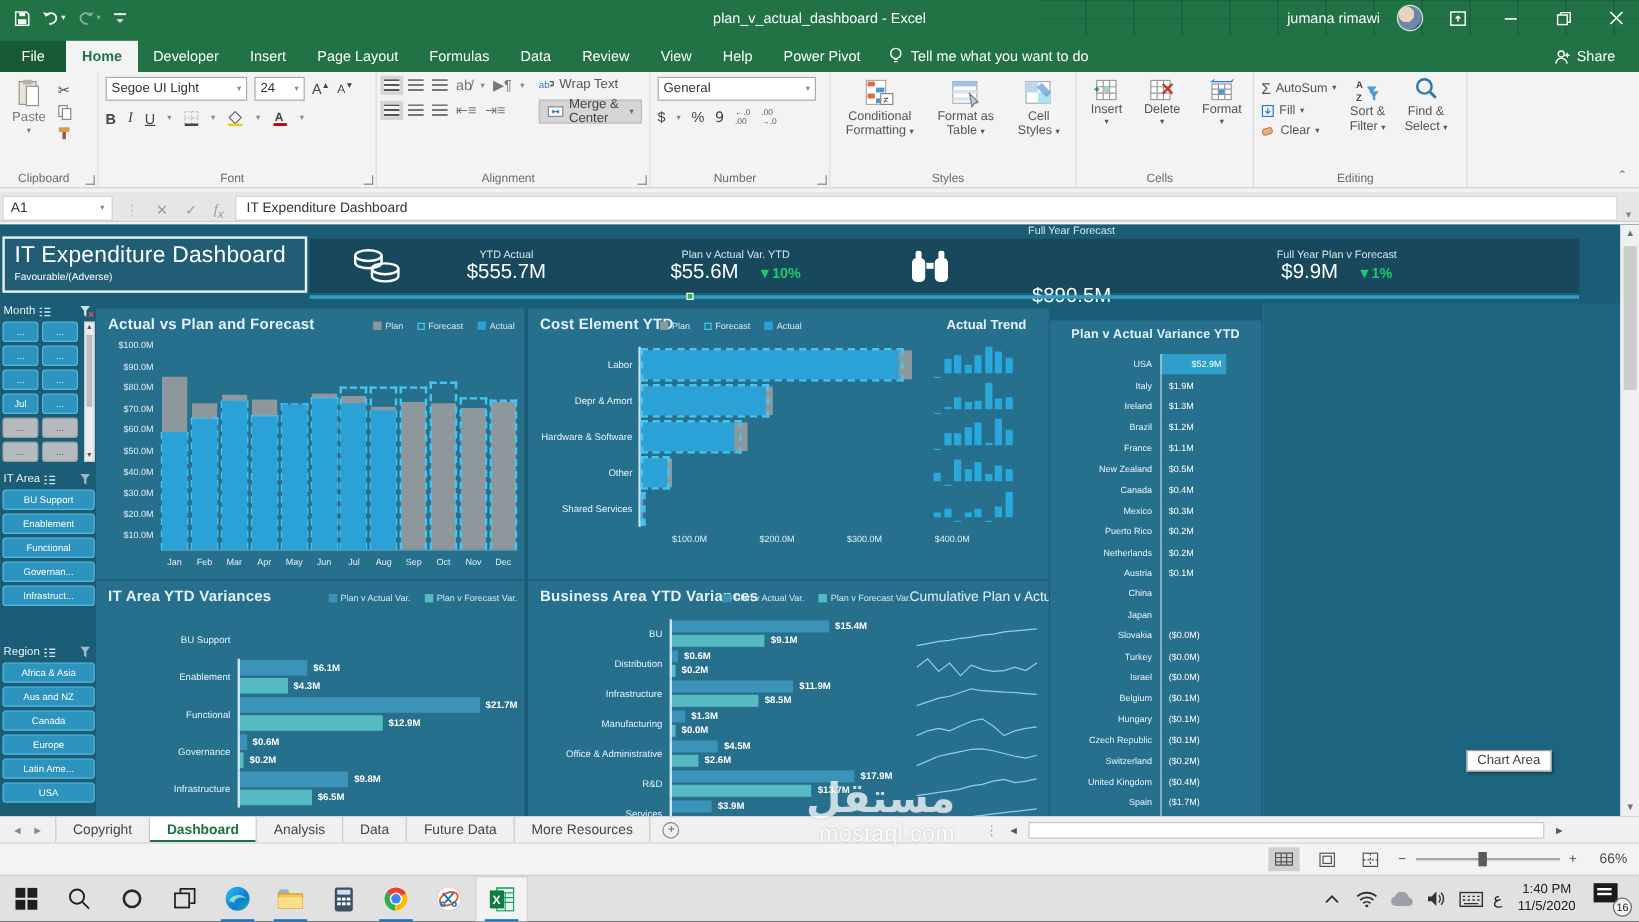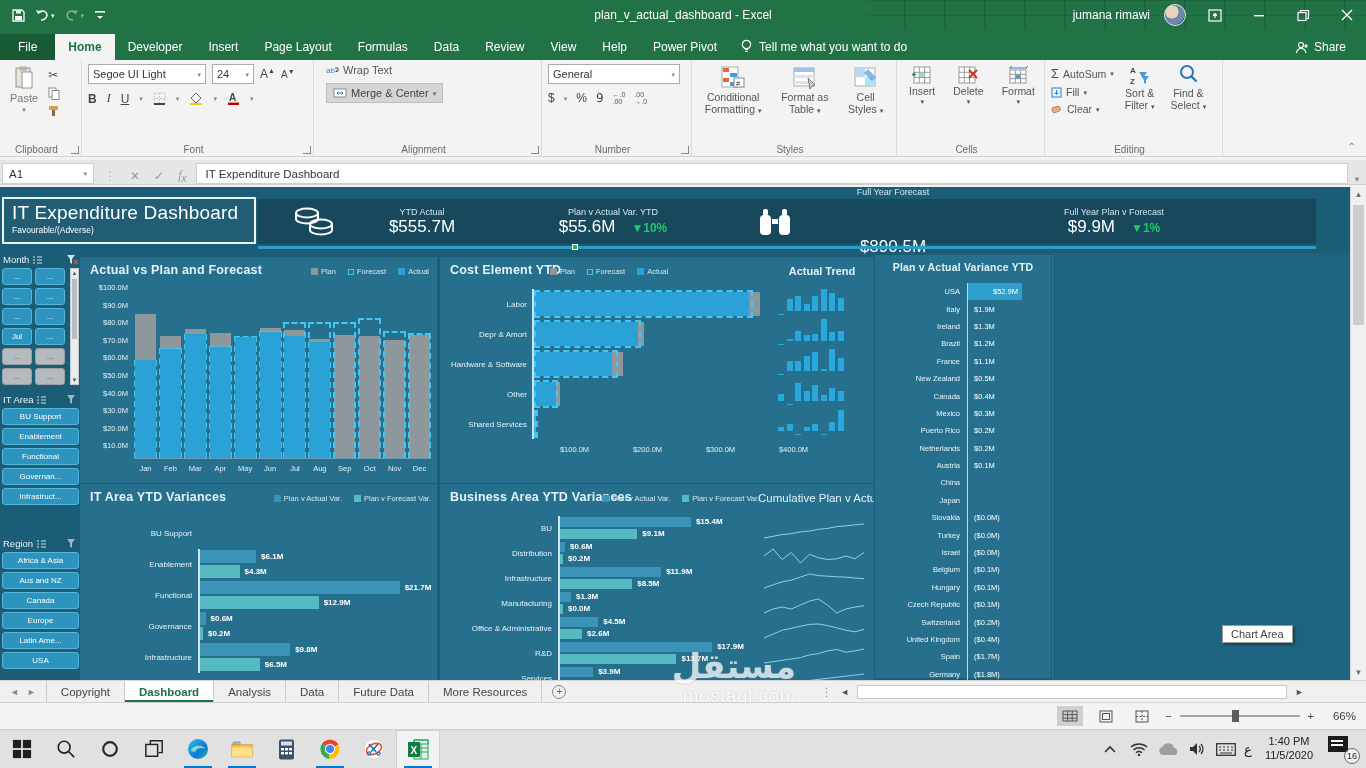--- a/index.html
+++ b/index.html
@@ -360,20 +360,38 @@
               </svg>
             </span>
             <span class="caret" style="color:#888;">▾</span>
         </div>
       </div>
       <div class="grp-label">Font</div>
       <span class="launch"></span>
     </div>
 
     <div class="grp" style="width:228px;">
+      <div class="fcol">
+        <div class="fr" style="gap:7px;">
+          <span class="li sel"></span>
+          <span class="li"></span>
+          <span class="li"></span>
+          <span class="glyph" style="color:#777;">ab̸</span>
+            <span class="caret" style="color:#888;">▾</span>
+          <span class="glyph" style="color:#777;">▶¶</span>
+            <span class="caret" style="color:#888;">▾</span>
+        </div>
+        <div class="fr" style="gap:7px;">
+          <span class="li sel"></span>
+          <span class="li"></span>
+          <span class="li"></span>
+          <span class="glyph" style="color:#777;">⇤≡</span>
+          <span class="glyph" style="color:#777;">⇥≡</span>
+        </div>
+      </div>
       <div class="fcol" style="margin-left:6px;">
         <div class="fr" style="gap:4px;font-size:11px;color:#555;">
           <span>
               <svg width="13" height="11" viewBox="0 0 13 11">
                 <text x="0" y="8" font-size="8" fill="#2b7cd3">ab</text>
                 <path d="M9 3h3v3h-2" fill="none" stroke="#555"></path>
                 <path d="M9 6l1.5-1.5L12 6z" fill="#555" transform="translate(0,1)"></path>
               </svg>
             </span>
           <span>Wrap Text</span>
@@ -915,21 +933,21 @@
             <div class="tbar neg" style="height: 1.5px;"></div>
             <div class="tbar" style="height: 4.5px;"></div>
             <div class="tbar" style="height: 7.5px;"></div>
             <div class="tbar neg" style="height: 1.5px;"></div>
             <div class="tbar" style="height: 9px;"></div>
             <div class="tbar" style="height: 21px;"></div>
           </div>
         </div>
     </div>
 
-    <div class="panel" style="left:875px;top:68px;width:176px;height:423px;">
+    <div class="panel" style="left:875px;top:80px;width:176px;height:423px;">
       <div class="ptitle" style="left:0;right:0;text-align:center;font-size:10.5px;">Plan v Actual Variance YTD</div>
       <div class="clist">
           <div class="cntry">
             <div class="nm">USA</div>
             <div class="vl hi">$52.9M</div>
           </div>
           <div class="cntry">
             <div class="nm">Italy</div>
             <div class="vl">$1.9M</div>
           </div>

